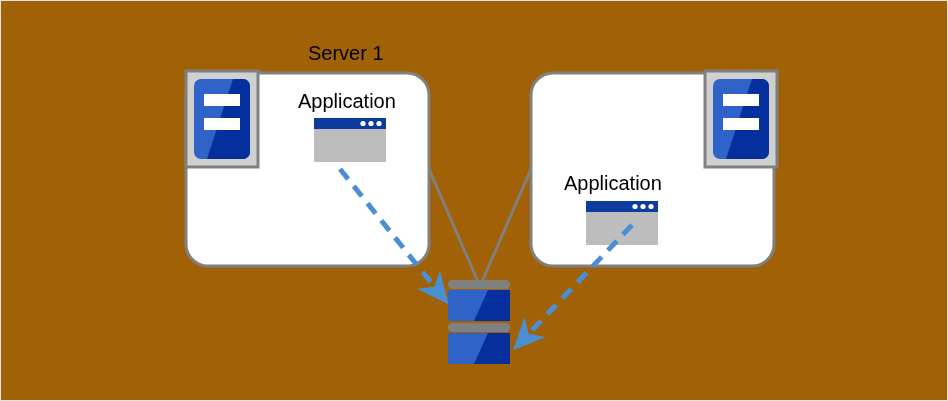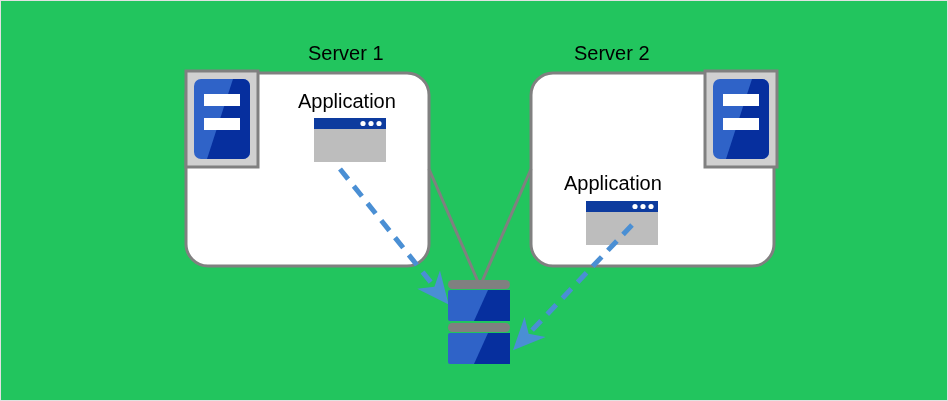--- a/index.html
+++ b/index.html
@@ -7,21 +7,21 @@
     padding: 0;
     background: #ffffff;
   }
   body {
     font-family: "Liberation Sans", sans-serif;
   }
   #canvas {
     position: relative;
     width: 948px;
     height: 401px;
-    background: #22c55e;
+    background: #a16207;
     border: 1px solid #e2e2e2;
     box-sizing: border-box;
     overflow: hidden;
   }
   .svg-layer {
     position: absolute;
     left: 0;
     top: 0;
     width: 948px;
     height: 401px;
@@ -123,20 +123,19 @@
 
       <rect x="447" y="322" width="62" height="9" rx="4.5" fill="#808080"></rect>
 
       <rect x="447" y="332" width="62" height="31" rx="2" fill="#2f63c8"></rect>
       <polygon points="487,332 509,332 509,363 473,363" fill="#062f9e"></polygon>
     </g>
   </svg>
 
   <div class="label label-server1">Server 1</div>
 
-  <div class="label label-server2">Server 2</div>
 
   <div class="label label-app1">Application</div>
 
   <div class="label label-app2">Application</div>
 
 
 </div>
 
 </body></html>

